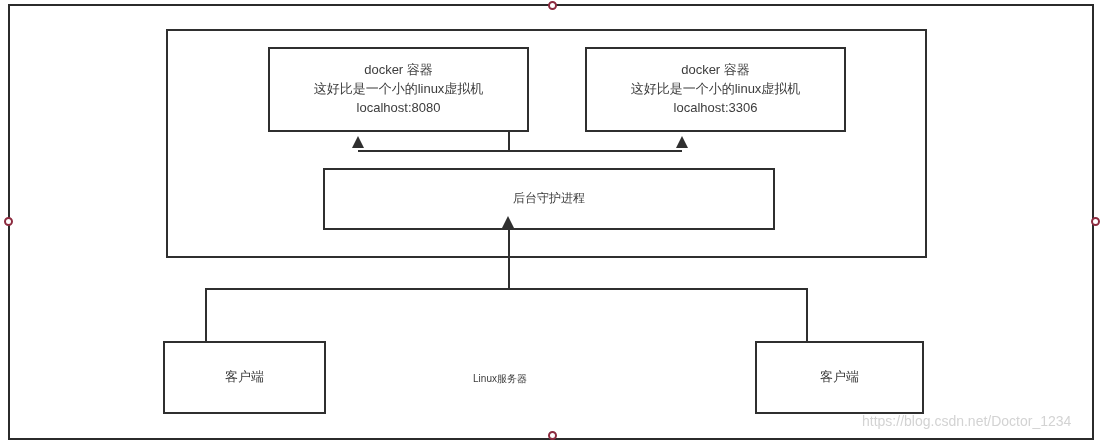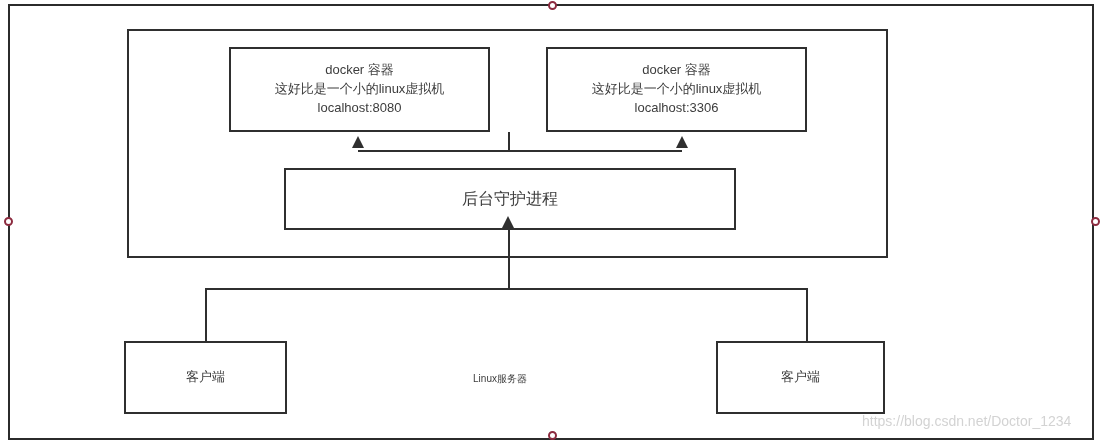--- a/index.html
+++ b/index.html
@@ -51,20 +51,21 @@
     border: 2px solid #2f2f2f;
     box-sizing: border-box;
     background: #ffffff;
     display: flex;
     flex-direction: column;
     align-items: center;
     justify-content: center;
     color: #3c3c3c;
     text-align: center;
     line-height: 1.45;
+    margin-left: 39px;
   }
 
   #server-container {
     left: 127px;
     top: 29px;
     width: 761px;
     height: 229px;
     background: transparent;
   }
 
@@ -82,21 +83,21 @@
     height: 85px;
     font-size: 13px;
   }
   .box-line { white-space: nowrap; }
 
   #daemon-box {
     left: 284px;
     top: 168px;
     width: 452px;
     height: 62px;
-    font-size: 16px;
+    font-size: 12px;
   }
 
   #client-box-1 {
     left: 124px;
     top: 341px;
     width: 163px;
     height: 73px;
     font-size: 13px;
   }
   #client-box-2 {

